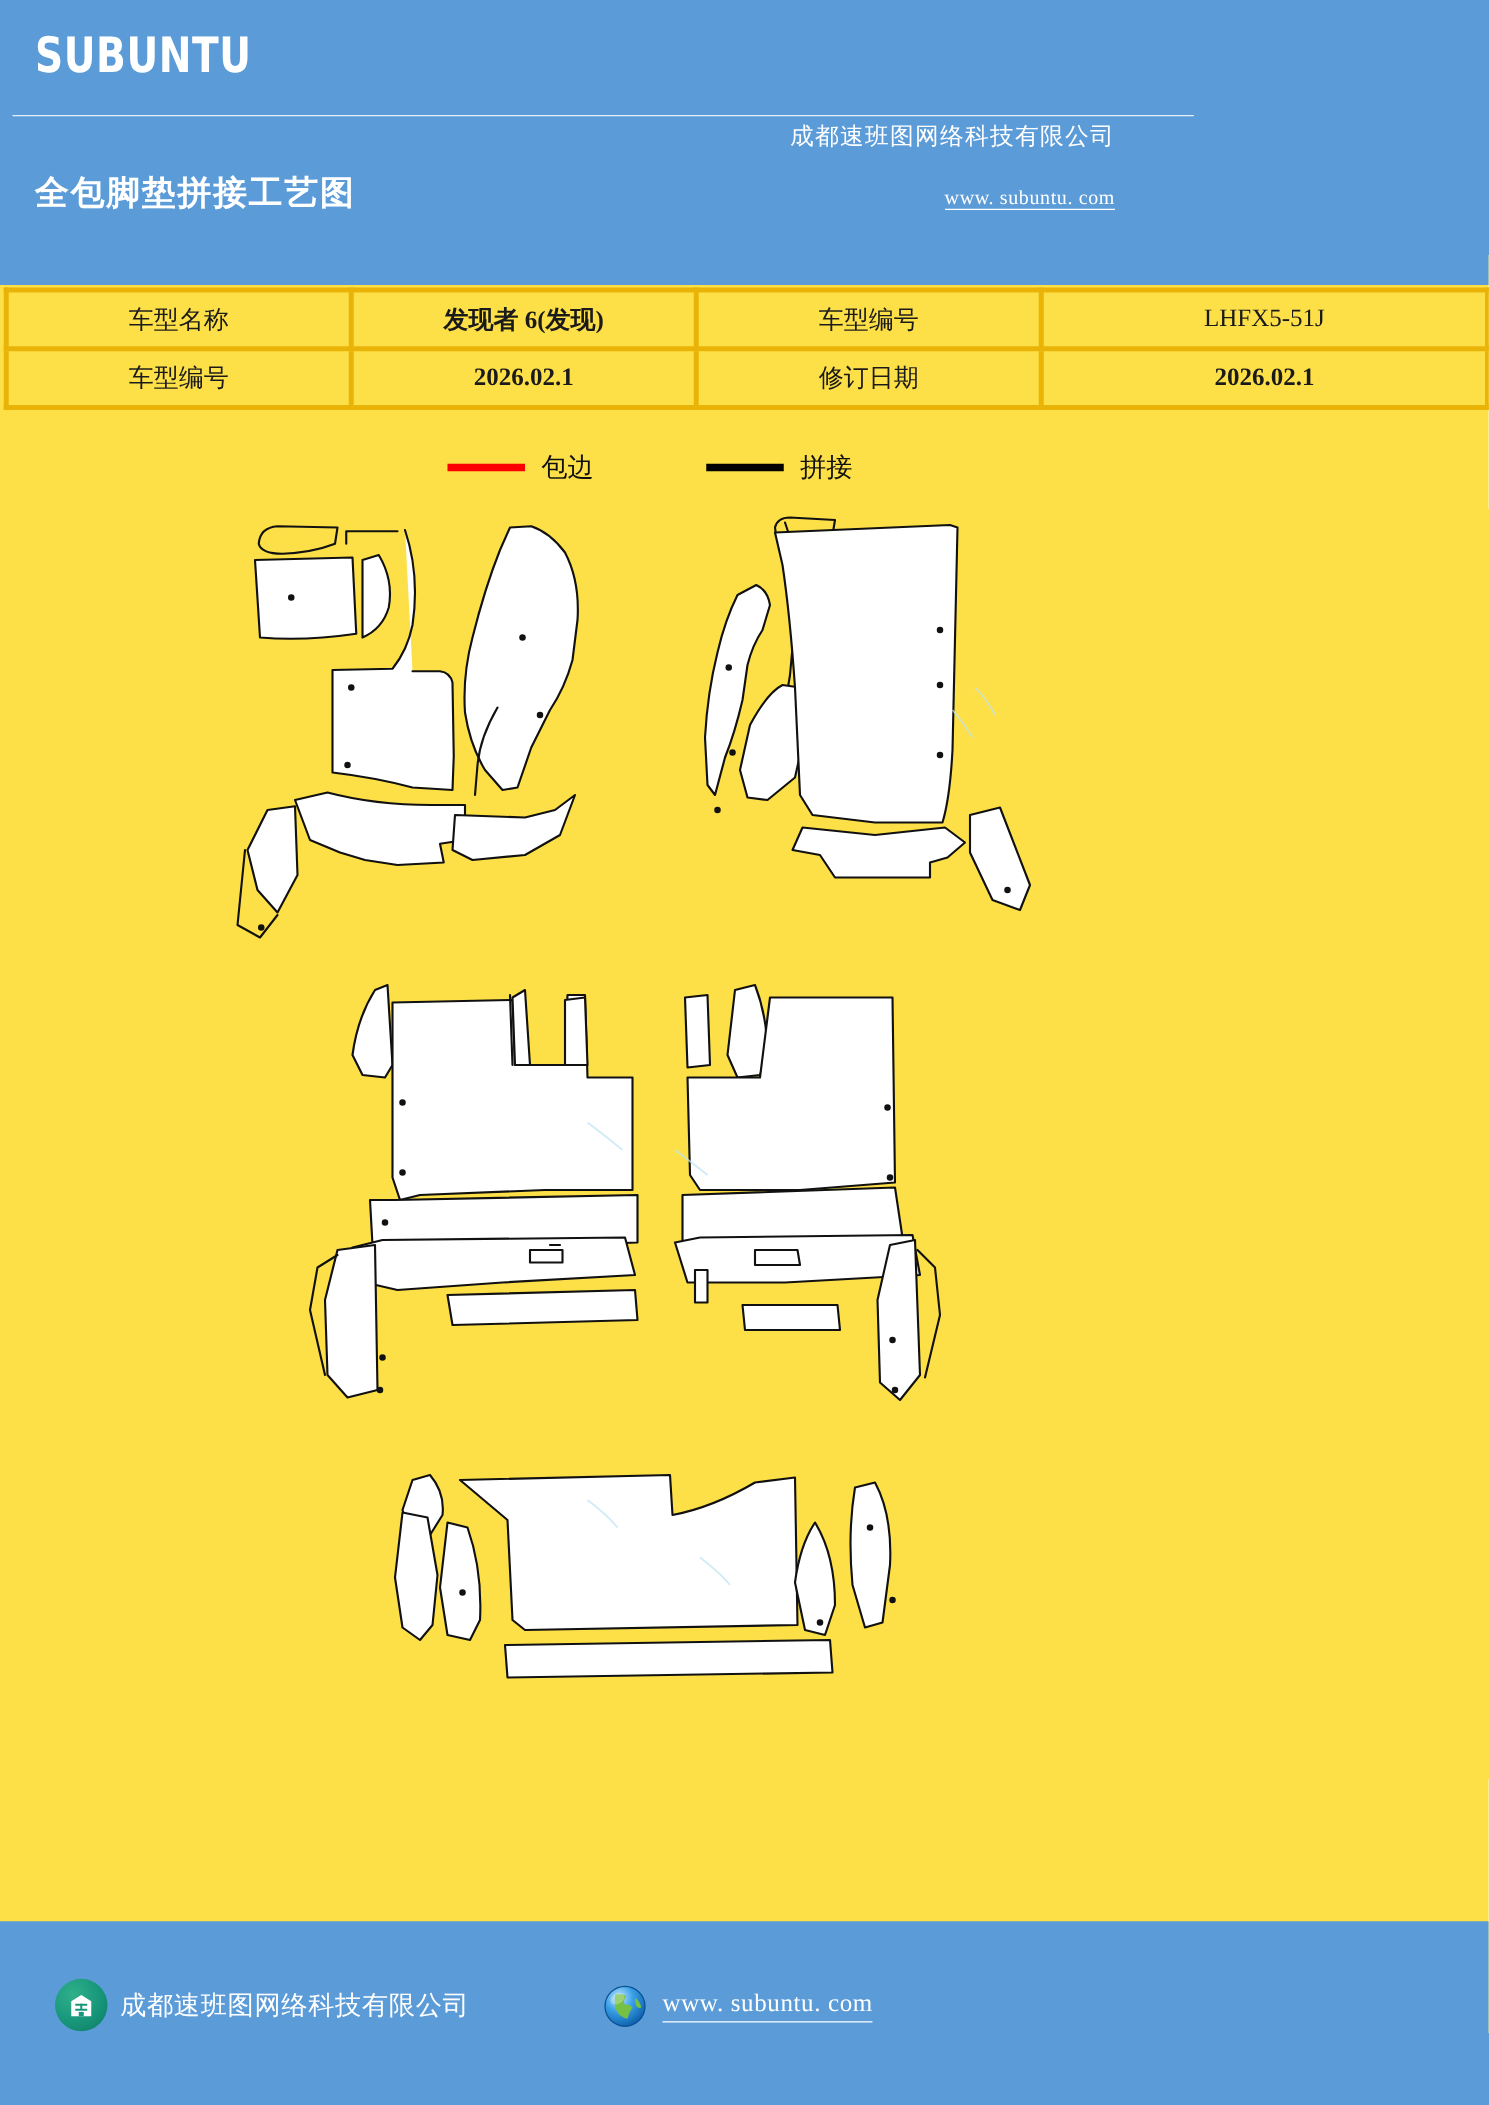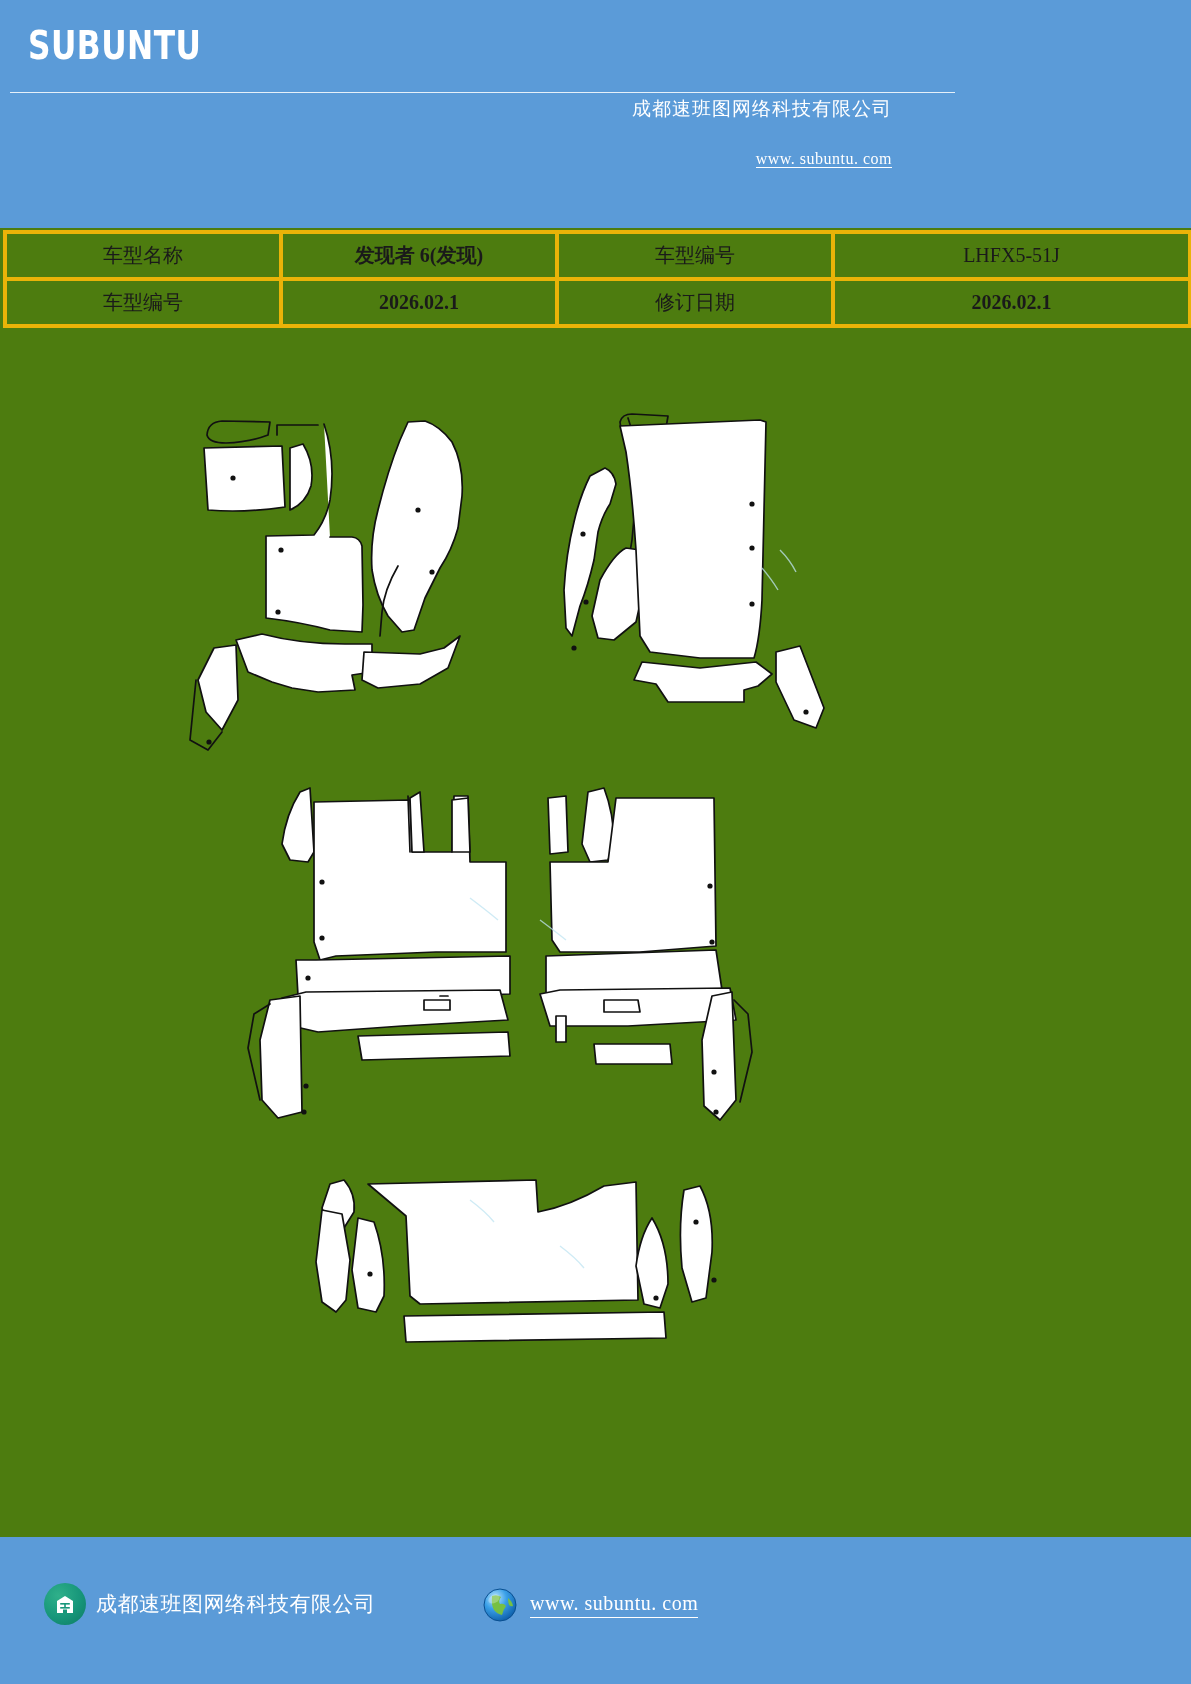--- a/index.html
+++ b/index.html
@@ -9,21 +9,21 @@
     height: 1684px;
     background: #ffffff;
     font-family: "Liberation Serif", "DejaVu Serif", serif;
     overflow: hidden;
   }
 
   .page {
     position: relative;
     width: 1191px;
     height: 1684px;
-    background: #4d7c0f;
+    background: #fde047;
   }
 
   
   .header {
     position: absolute;
     left: 0; top: 0;
     width: 1191px;
     height: 228px;
     background: #5b9bd8;
   }
@@ -248,40 +248,51 @@
 </style>
 </head>
 <body>
 
 <div class="page">
 
   <div class="header">
     <div class="brand-logo">SUBUNTU</div>
     <div class="header-rule"></div>
     <div class="header-company">成都速班图网络科技有限公司</div>
+    <div class="header-title">全包脚垫拼接工艺图</div>
     <div class="header-url"><span>www. subuntu. com</span></div>
   </div>
 
   <table class="info-table">
     <tbody>
       <tr>
         <td class="col-a">车型名称</td>
         <td class="col-b val-bold">发现者 6(发现)</td>
         <td class="col-c">车型编号</td>
         <td class="col-d val-code">LHFX5-51J</td>
       </tr>
       <tr>
         <td class="col-a">车型编号</td>
         <td class="col-b val-bold">2026.02.1</td>
         <td class="col-c">修订日期</td>
         <td class="col-d val-bold">2026.02.1</td>
       </tr>
     </tbody>
   </table>
 
+  <div class="legend">
+    <div class="legend-item first">
+      <span class="legend-swatch" style="background:#ff0000"></span>
+      <span class="legend-label">包边</span>
+    </div>
+    <div class="legend-item second">
+      <span class="legend-swatch" style="background:#000000"></span>
+      <span class="legend-label">拼接</span>
+    </div>
+  </div>
 
   <div class="drawing">
     <svg viewBox="0 0 1191 1030" xmlns="http://www.w3.org/2000/svg">
 
       <g>
 
         <path class="mat-line" d="M207,35 Q208,22 222,21 L270,22 L268,35 Q250,42 226,43 Q209,43 207,35 Z"></path>
 
         <path class="mat-path" d="M204,48 L282,46 L285,107 Q244,113 208,110 Z"></path>
         <circle class="marker-dot" cx="233" cy="78" r="2.6"></circle>

